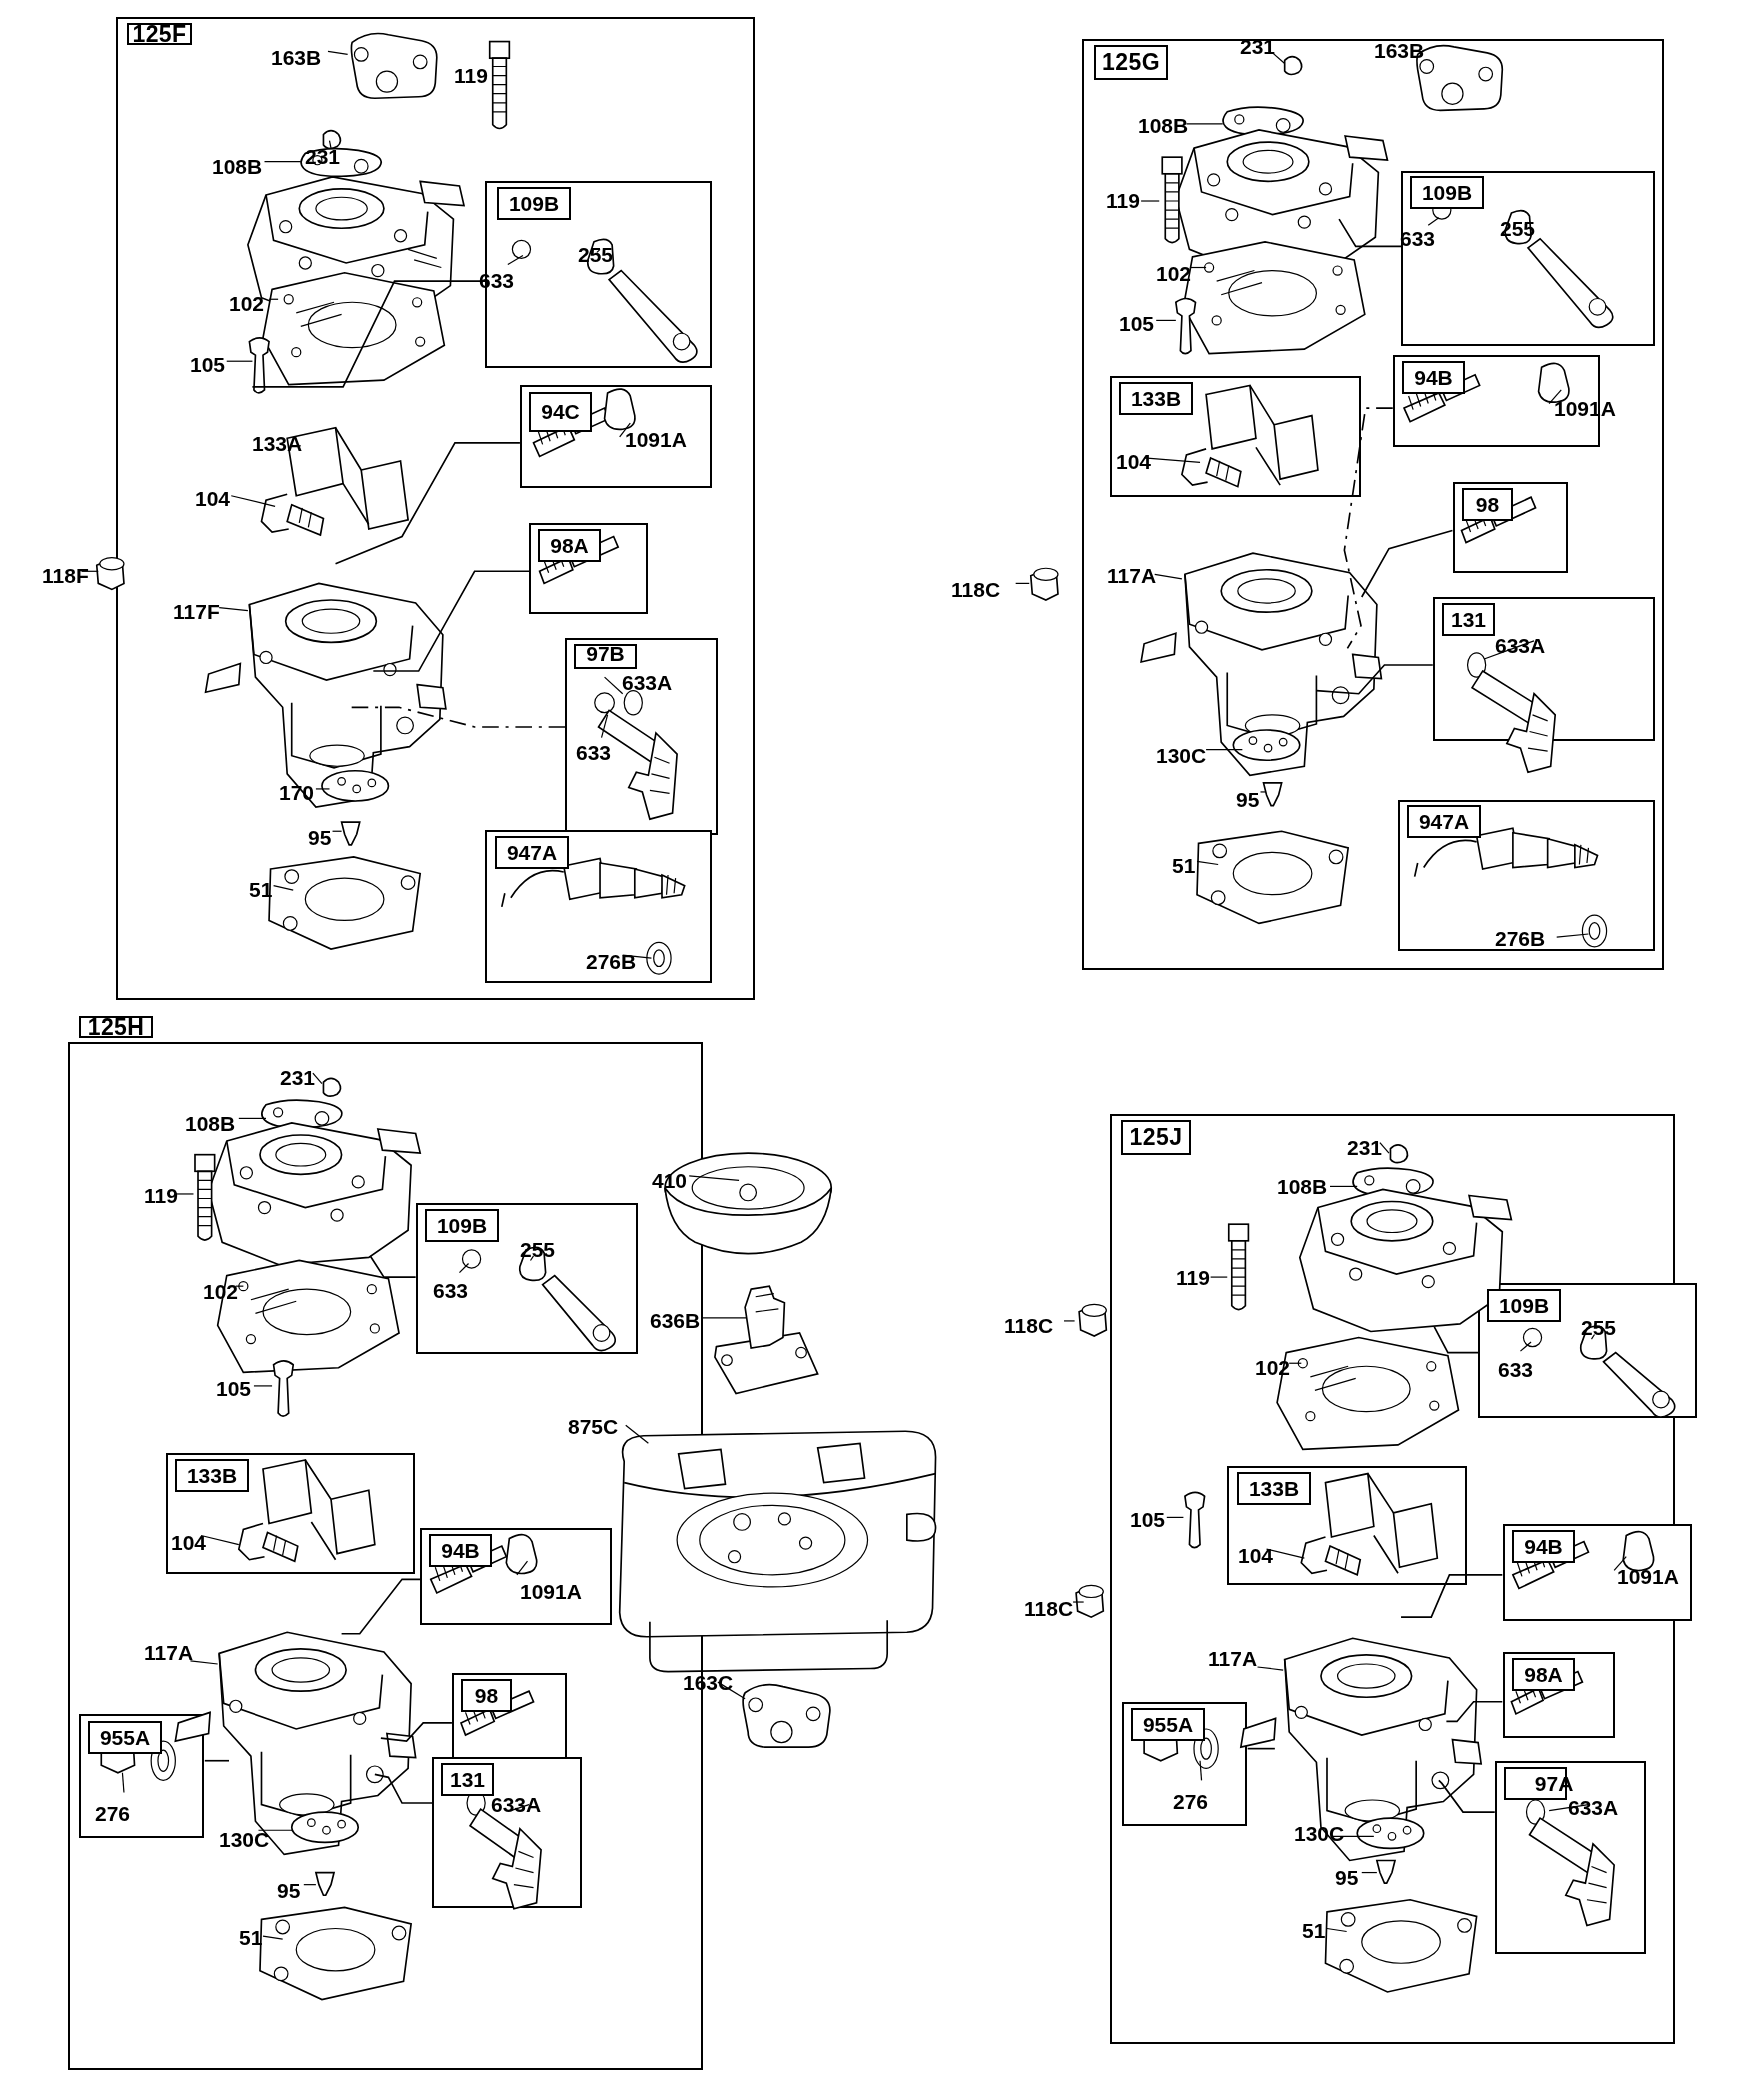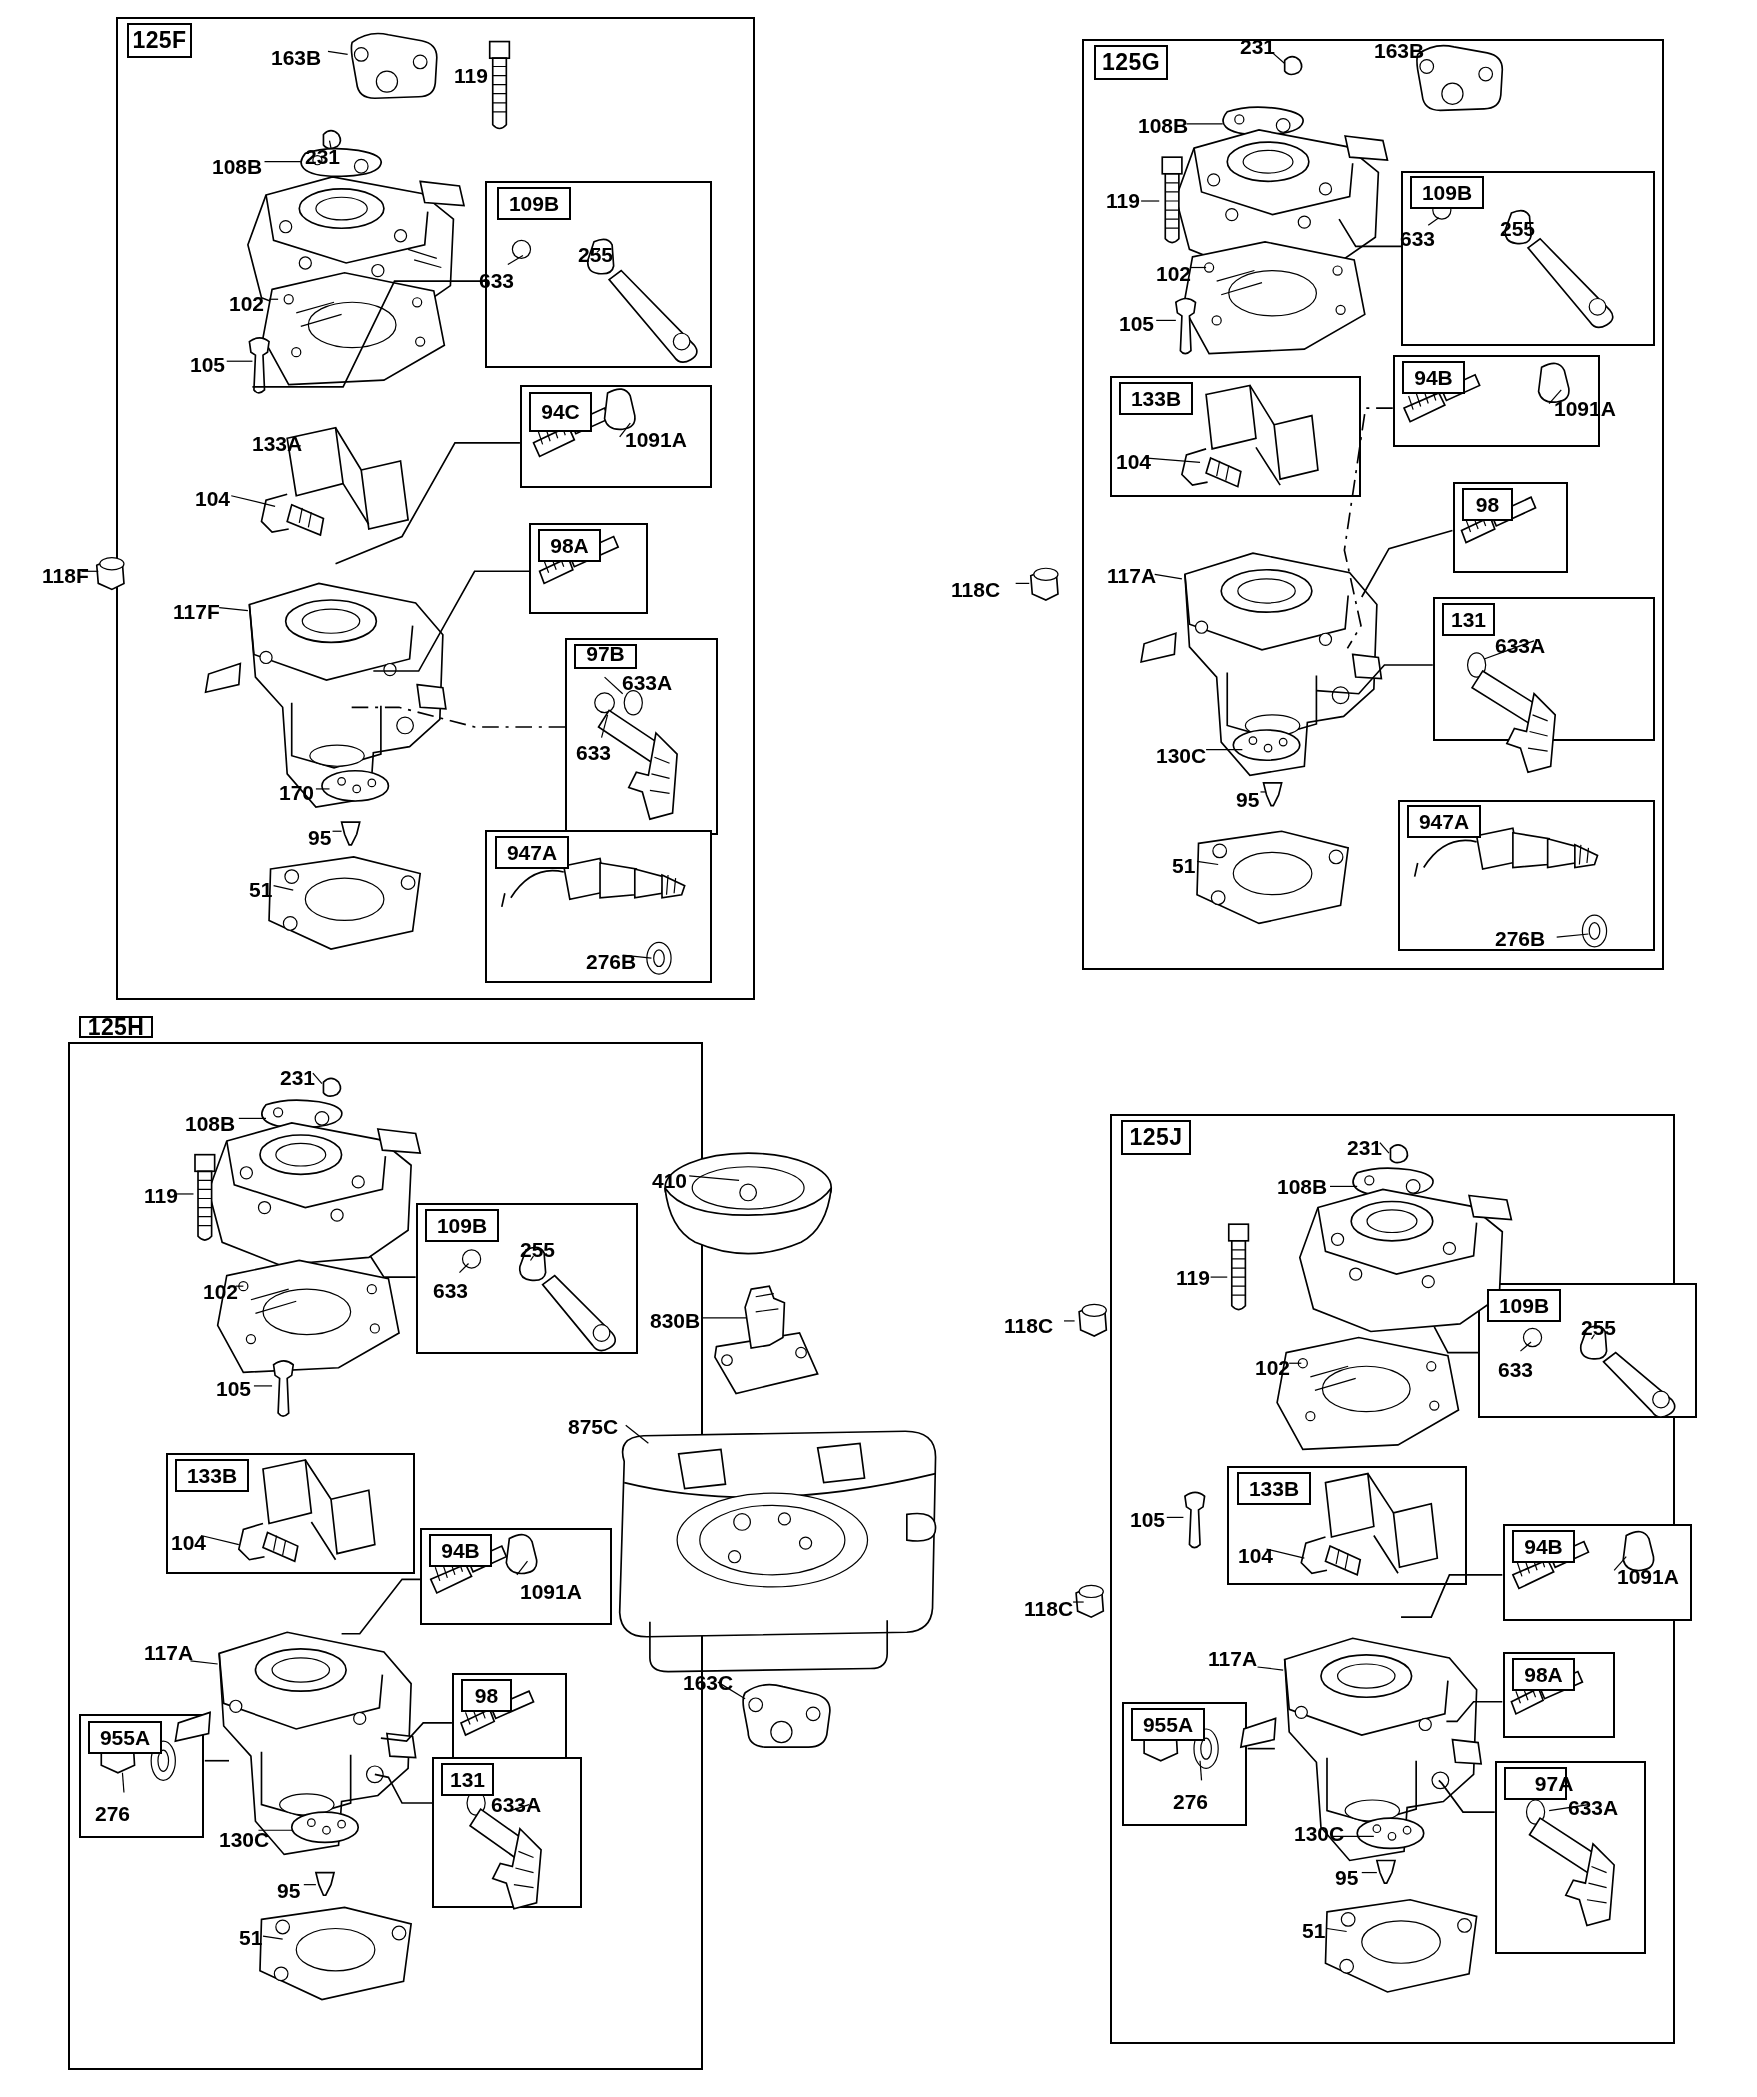--- a/index.html
+++ b/index.html
@@ -625,21 +625,21 @@
       <path class="ln-thin" d="M2102 2388 l-52 8"></path>
 
       <path class="ln" d="M1956 1790 l-40 0 l-18 -34"></path>
       <path class="ln" d="M1988 2084 l-70 0 l-24 56 l-40 0"></path>
       <path class="ln" d="M1988 2252 l-38 0 l-22 26 l-14 0"></path>
       <path class="ln" d="M1978 2398 l-42 0 l-28 -38 l-4 -4"></path>
       <path class="ln" d="M1651 2314 l36 0"></path>
     </g>
   </svg>
 
-  <div class="panel-tag" style="left:127px; top:23px; width:65px; height:35px;">
+  <div class="panel-tag" style="left:127px; top:23px; width:65px; height:22px;">
       <span>125F</span>
     </div>
   <div class="lbl" style="left:271px; top:47px;"><span>163B</span></div>
   <div class="lbl" style="left:454px; top:65px;"><span>119</span></div>
   <div class="lbl" style="left:305px; top:146px;"><span>231</span></div>
   <div class="lbl" style="left:212px; top:156px;"><span>108B</span></div>
   <div class="callbox-tag" style="left:497px; top:187px; width:74px; height:33px;">
       <span>109B</span>
     </div>
   <div class="lbl" style="left:578px; top:244px;"><span>255</span></div>
@@ -715,21 +715,21 @@
   <div class="lbl" style="left:280px; top:1067px;"><span>231</span></div>
   <div class="lbl" style="left:185px; top:1113px;"><span>108B</span></div>
   <div class="lbl" style="left:652px; top:1170px;"><span>410</span></div>
   <div class="lbl" style="left:144px; top:1185px;"><span>119</span></div>
   <div class="callbox-tag" style="left:425px; top:1209px; width:74px; height:33px;">
       <span>109B</span>
     </div>
   <div class="lbl" style="left:520px; top:1239px;"><span>255</span></div>
   <div class="lbl" style="left:433px; top:1280px;"><span>633</span></div>
   <div class="lbl" style="left:203px; top:1281px;"><span>102</span></div>
-  <div class="lbl" style="left:650px; top:1310px;"><span>830B</span></div>
+  <div class="lbl" style="left:650px; top:1310px;"><span>636B</span></div>
   <div class="lbl" style="left:216px; top:1378px;"><span>105</span></div>
   <div class="lbl" style="left:568px; top:1416px;"><span>875C</span></div>
   <div class="callbox-tag" style="left:175px; top:1459px; width:74px; height:33px;">
       <span>133B</span>
     </div>
   <div class="callbox-tag" style="left:429px; top:1534px; width:63px; height:33px;">
       <span>94B</span>
     </div>
   <div class="lbl" style="left:171px; top:1532px;"><span>104</span></div>
   <div class="lbl" style="left:520px; top:1581px;"><span>1091A</span></div>

